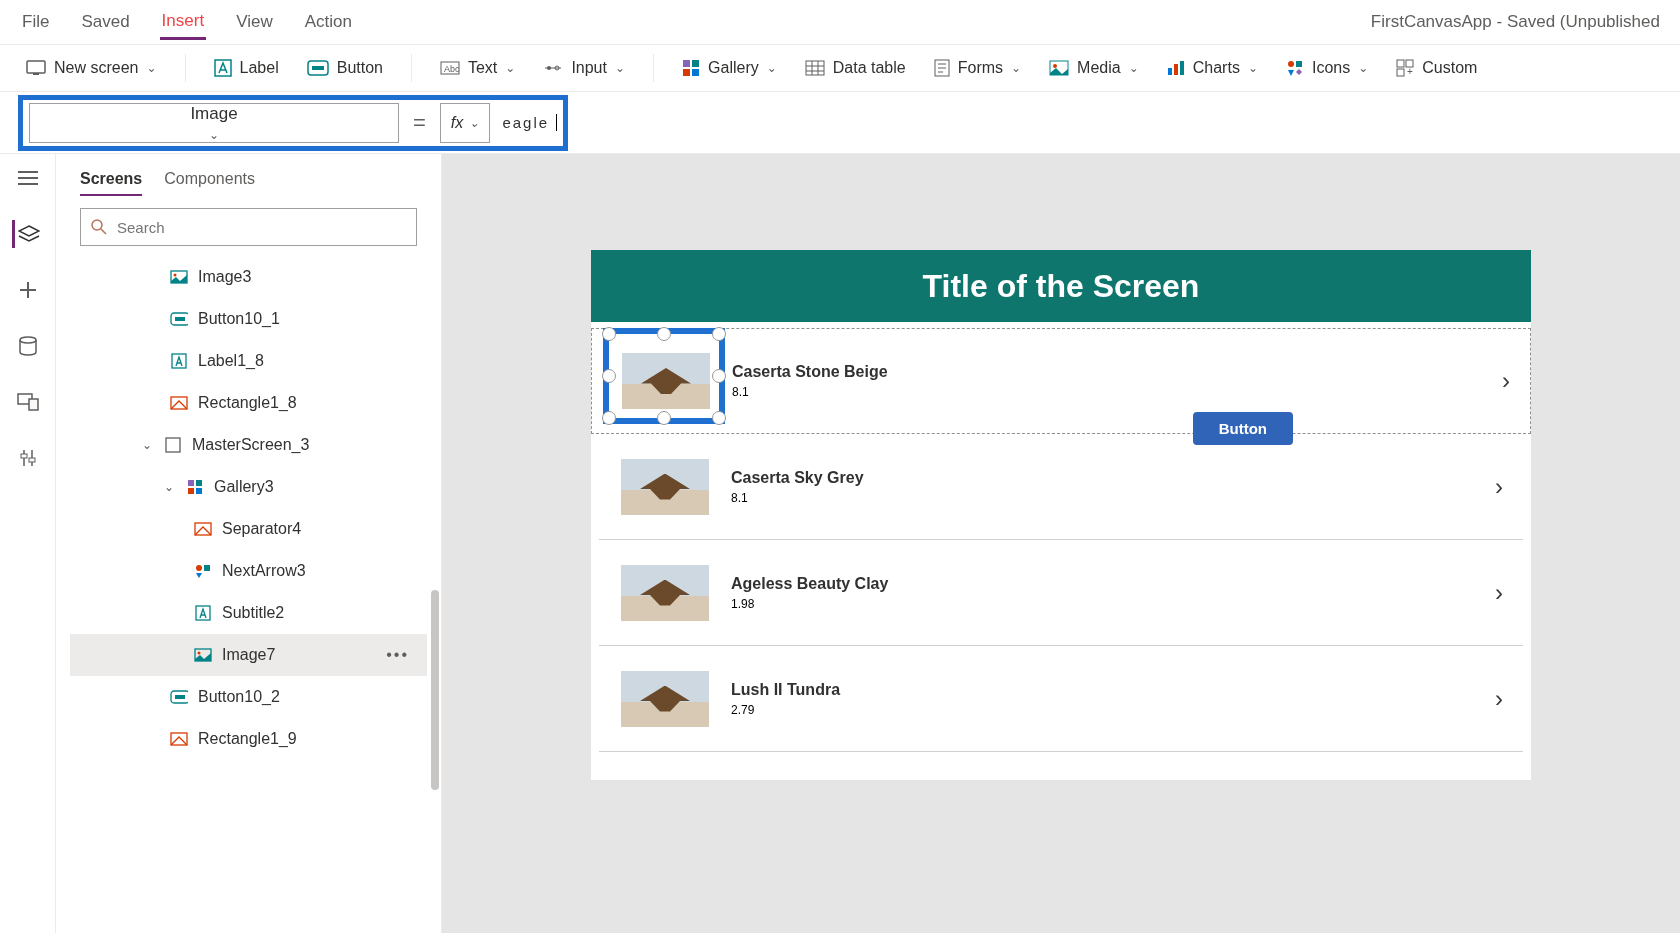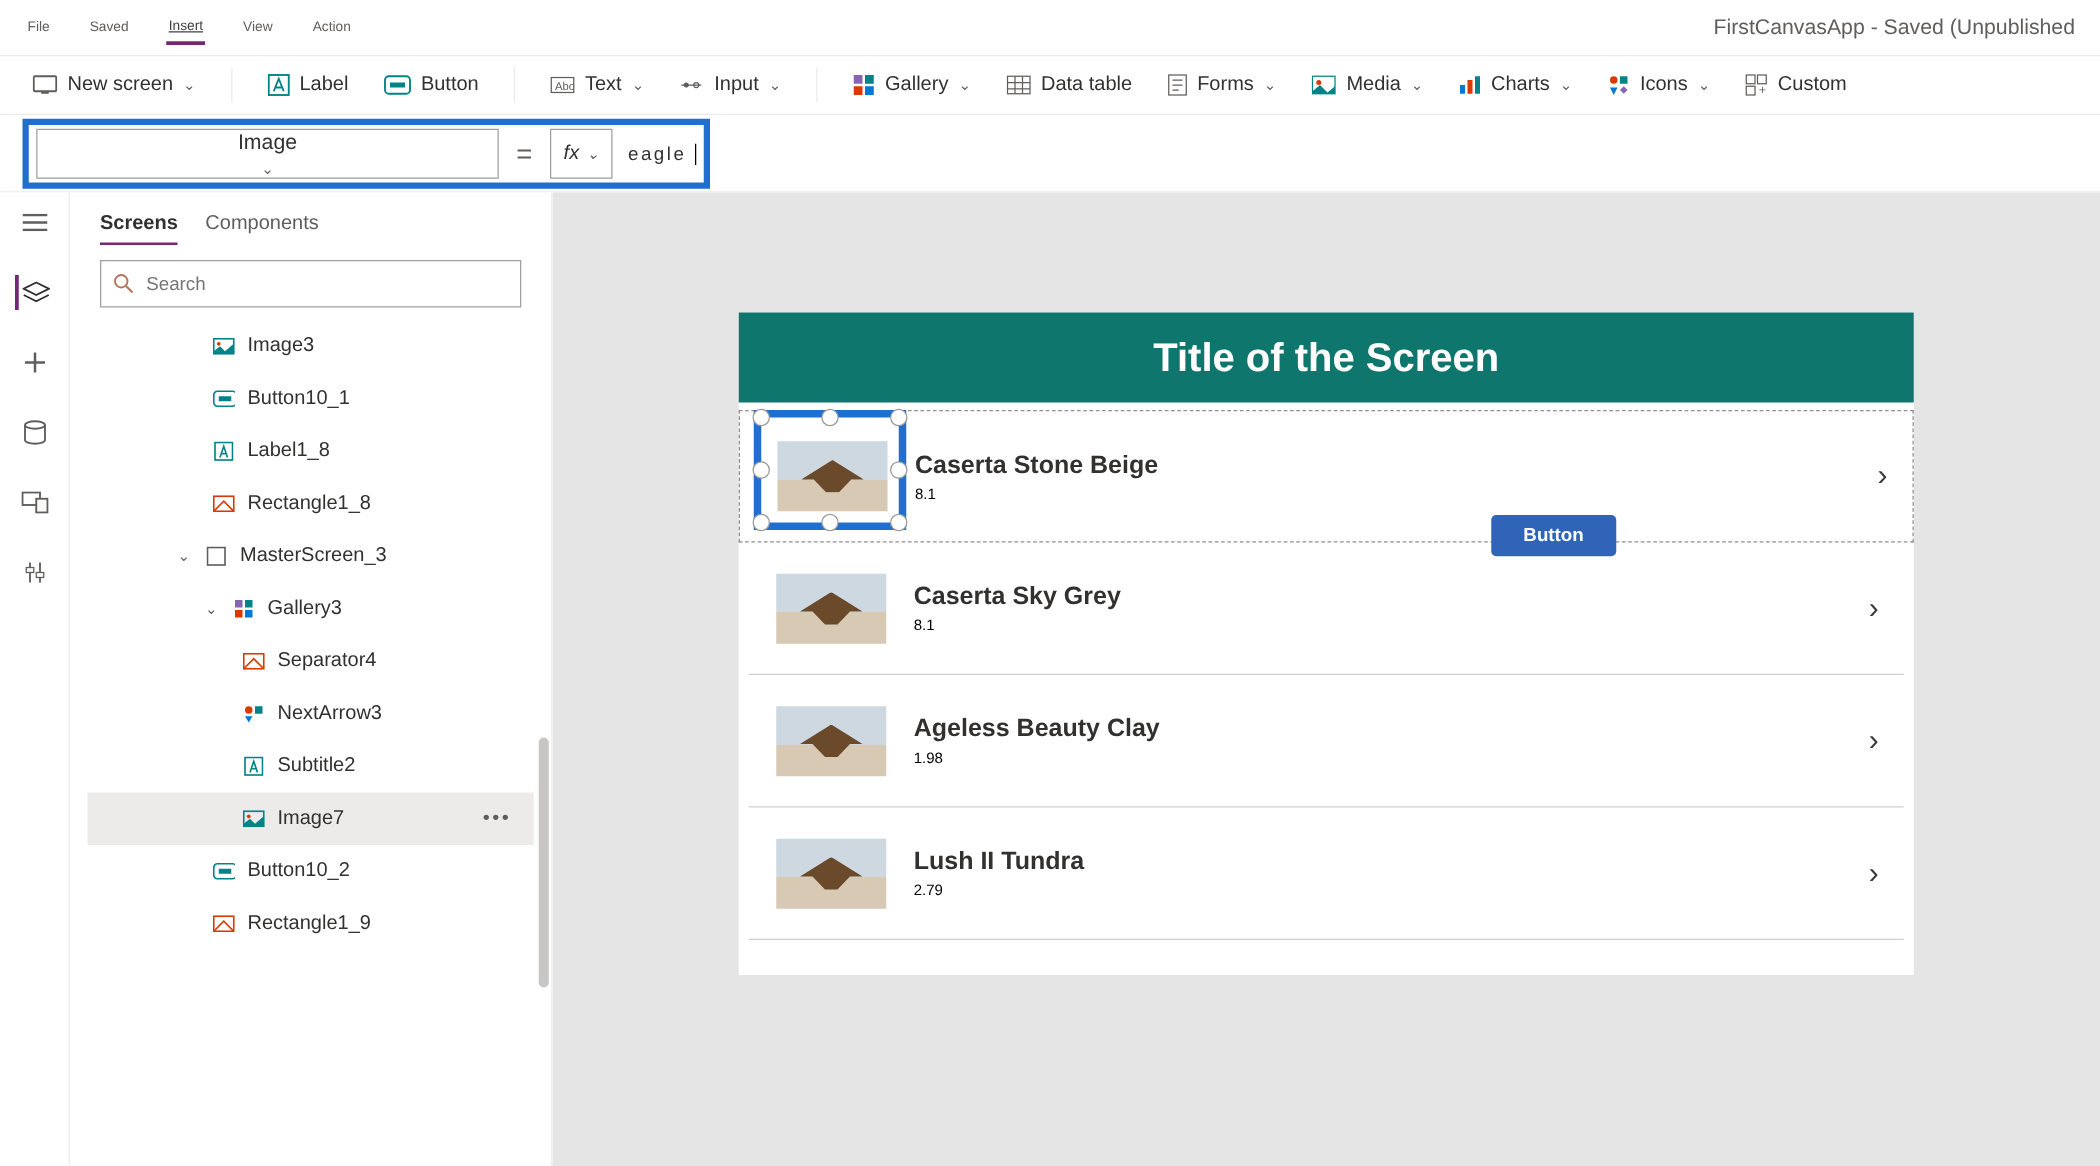--- a/index.html
+++ b/index.html
@@ -1,22 +1,22 @@
 <!DOCTYPE html>
 <html><head>
 <meta charset="utf-8">
 <style>
 * { margin: 0; padding: 0; box-sizing: border-box; font-family: "Segoe UI", sans-serif; }
 body { width: 1680px; height: 933px; background: #faf9f8; overflow: hidden; color: #323130; }
 
 
 .menubar { height: 44px; display: flex; align-items: center; padding: 0 20px; background: #fff; }
-.menubar-left { display: flex; gap: 28px; align-items: center; font-size: 11px; }
+.menubar-left { display: flex; gap: 28px; align-items: center; font-size: 17px; }
 .menubar-item { color: #605e5c; cursor: pointer; padding: 6px 2px; }
-.menubar-item.active { color: #404040; border-bottom: 3px solid #742774; font-weight: 400; text-decoration: underline; }
+.menubar-item.active { color: #ef4444; border-bottom: 3px solid #742774; font-weight: 400; }
 .menubar-right { margin-left: auto; font-size: 17px; color: #605e5c; }
 
 
 .ribbon { height: 48px; display: flex; align-items: center; padding: 0 26px; gap: 28px; background: #fff; border-bottom: 1px solid #edebe9; border-top: 1px solid #edebe9; font-size: 16px; color: #323130; }
 .ribbon-item { display: flex; align-items: center; gap: 8px; cursor: pointer; }
 .ribbon-sep { width: 1px; height: 28px; background: #edebe9; }
 .chev { font-size: 12px; color: #605e5c; }
 
 
 .formula-wrap { display: flex; align-items: center; height: 62px; background: #fff; padding: 6px 18px; border-bottom: 1px solid #edebe9; }
@@ -56,21 +56,21 @@
 
 .canvas-area { flex: 1; background: #e5e5e5; display: flex; justify-content: center; padding-top: 96px; }
 .canvas { width: 940px; height: 530px; background: #fff; position: relative; }
 .title-bar { height: 72px; background: #0f766e; color: #fff; display: flex; align-items: center; justify-content: center; font-size: 32px; font-weight: 700; }
 .list { padding: 6px 0 0 0; }
 .list-row { display: flex; align-items: center; height: 106px; padding: 0 20px 0 22px; border-bottom: 1px solid #d2d0ce; margin: 0 8px; position: relative; }
 .list-row:first-child { border: 1px dashed #909090; margin: 0; padding-left: 30px; }
 .thumb { width: 88px; height: 56px; background: linear-gradient(#cdd8e0 0 55%, #d7c9b3 55% 100%); display: flex; align-items: center; justify-content: center; position: relative; }
 .eagle { width: 50px; height: 26px; background: #6b4a2b; clip-path: polygon(50% 0, 100% 60%, 80% 60%, 60% 100%, 40% 100%, 20% 60%, 0 60%); }
 .row-text { margin-left: 22px; }
-.row-title { font-size: 20px; font-weight: 600; }
+.row-title { font-size: 16px; font-weight: 600; }
 .row-sub { font-size: 12px; color: #000000; margin-top: 4px; }
 .row-arrow { margin-left: auto; font-size: 24px; color: #3b3a39; }
 
 .sel-box { position: absolute; border: 6px solid #1f6fd0; }
 .handle { position: absolute; width: 14px; height: 14px; background: #fff; border: 1px solid #999; border-radius: 50%; }
 
 .canvas-btn { position: absolute; right: 238px; top: 162px; background: #3064b8; color: #fff; font-size: 15px; font-weight: 600; padding: 8px 26px; border-radius: 4px; cursor: pointer; }
 
 
 svg { display: block; }

